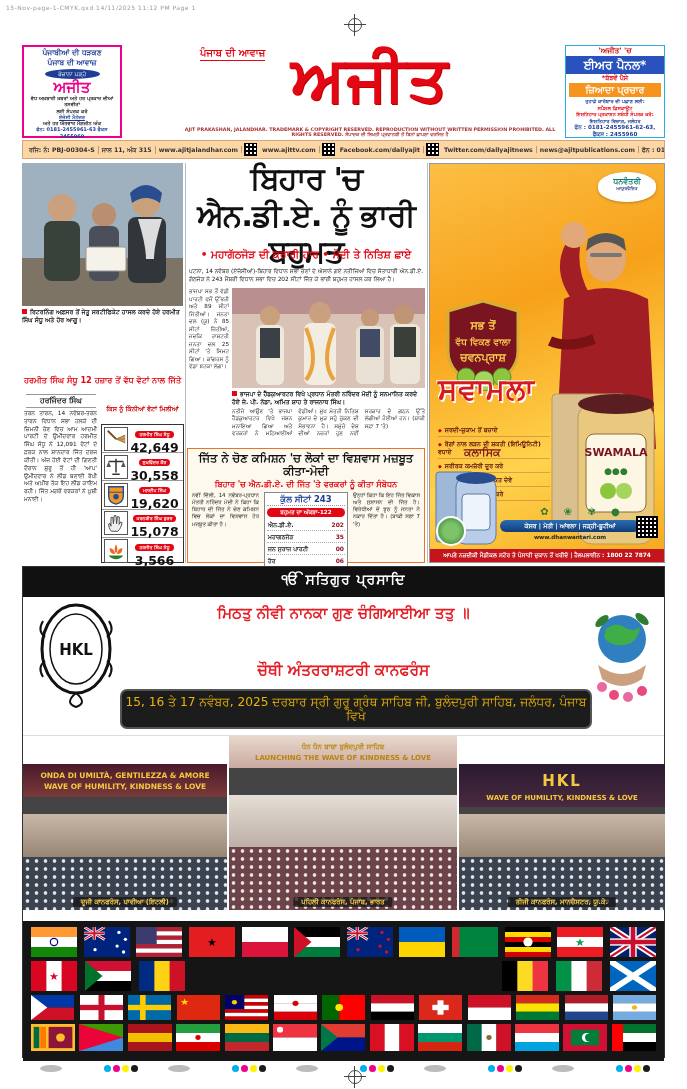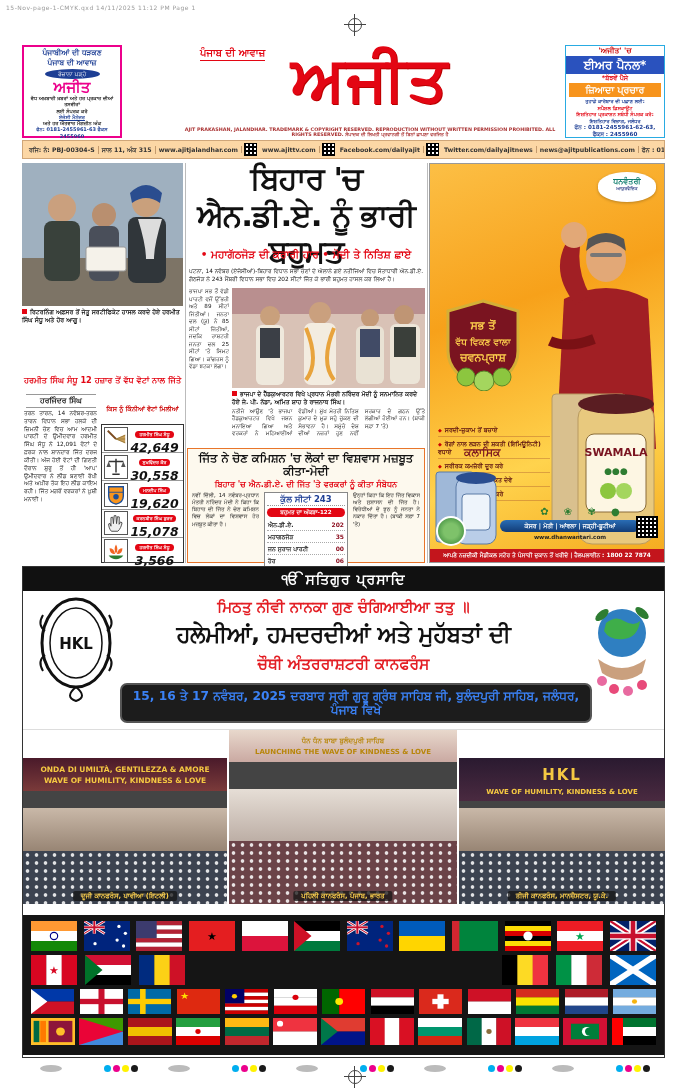--- a/index.html
+++ b/index.html
@@ -71,21 +71,21 @@
              font-size:6.4px;font-weight:800;line-height:1.25;}
   .tt-table{position:absolute;left:101px;top:424px;width:83px;height:139px;border:1.5px solid #333;
             background:#fff;box-sizing:border-box;}
   .res-row{display:flex;align-items:center;height:27.2px;border-bottom:1px solid #999;padding:0 2px;}
   .res-row:last-child{border-bottom:none;}
   .res-sym{width:22px;height:22px;border:1px solid #555;background:#fff;flex:0 0 auto;}
   .res-sym svg{width:100%;height:100%;}
   .res-right{flex:1;text-align:center;}
   .res-pill{display:inline-block;background:#e30613;color:#fff;font-size:4.6px;font-weight:bold;
             border-radius:6px;padding:1px 4px;max-width:50px;white-space:nowrap;overflow:hidden;}
-  .res-votes{font-size:12.5px;font-weight:800;font-style:italic;line-height:1;color:#111;}
+  .res-votes{font-size:12.5px;font-weight:800;line-height:1;color:#111;}
 
   
   .nda-head{position:absolute;left:187px;top:160px;width:238px;margin:0;text-align:center;
             font-size:31px;line-height:1.18;font-weight:800;letter-spacing:-1px;}
   .nda-sub{position:absolute;left:187px;top:248px;width:238px;text-align:center;color:#e30613;
            font-size:10.5px;font-weight:800;}
   .nda-lead{position:absolute;left:189px;top:268px;width:234px;font-size:5.8px;line-height:1.3;text-align:justify;height:18px;overflow:hidden;}
   .nda-side{position:absolute;left:189px;top:288px;width:40px;height:150px;font-size:5.6px;line-height:1.35;text-align:justify;overflow:hidden;}
   .nda-photo{position:absolute;left:232px;top:288px;width:193px;height:100px;overflow:hidden;
              background:linear-gradient(180deg,#caa3a0,#e8d7c8 30%,#b9a08c 100%);}
@@ -137,31 +137,31 @@
          background:repeating-linear-gradient(0deg,#000 0 2px,transparent 2px 4px),
                     repeating-linear-gradient(90deg,#000 0 2px,#fff 2px 4px);}
   .sw-seal{position:absolute;left:6px;top:352px;width:26px;height:26px;border-radius:50%;
            background:radial-gradient(circle,#7ec26a 0 40%,#2e7d32 100%);border:2px solid #fff;}
   .sw-strip{position:absolute;left:0;bottom:0;width:100%;background:#c3151c;color:#fff;
             font-size:5.8px;font-weight:bold;text-align:center;padding:3px 2px;box-sizing:border-box;}
 
   
   .bigad{position:absolute;left:22px;top:566px;width:643px;height:492px;border:1px solid #333;
          box-sizing:border-box;background:#fff;}
-  .conf-bar{height:24px;background:#111;color:#fff;text-align:center;font-size:14px;font-weight:bold;
+  .conf-bar{height:30px;background:#111;color:#fff;text-align:center;font-size:14px;font-weight:bold;
             line-height:25px;letter-spacing:1px;}
   .conf-body{position:relative;height:138px;border-bottom:1px solid #ddd;}
   .conf-gurbani{position:absolute;left:120px;right:120px;top:7px;text-align:center;color:#e31e24;
                 font-size:15px;font-weight:800;}
   .conf-title{position:absolute;left:110px;right:110px;top:30px;text-align:center;color:#111;
               font-size:23px;font-weight:800;letter-spacing:-.5px;}
   .conf-sub{position:absolute;left:120px;right:120px;top:64px;text-align:center;color:#e31e24;
             font-size:15.5px;font-weight:800;}
-  .conf-sched{position:absolute;left:72px;right:72px;top:92px;background:#1c1c1c;color:#3b82f6;
-              border-radius:7px;border:2px solid #555;text-align:center;font-size:12.2px;font-weight:700;
+  .conf-sched{position:absolute;left:72px;right:72px;top:92px;background:#1c1c1c;color:#eab308;
+              border-radius:7px;border:2px solid #555;text-align:center;font-size:12.2px;font-weight:400;
               padding:4px 0;margin-left:25px;}
   .conf-crest{position:absolute;left:12px;top:4px;width:82px;height:108px;}
   .conf-globe{position:absolute;right:8px;top:2px;width:68px;height:112px;}
 
   
   .photos{position:relative;height:185px;background:#fff;}
   .ph{position:absolute;overflow:hidden;background:#444;}
   .ph1{left:0;top:28px;width:204px;height:146px;}
   .ph2{left:206px;top:0;width:228px;height:174px;}
   .ph3{left:436px;top:28px;width:206px;height:146px;}
@@ -391,20 +391,21 @@
       <svg viewBox="0 0 78 92">
         <path d="M39 2 L74 12 V52 Q74 76 39 90 Q4 76 4 52 V12 Z" fill="#7a1420" stroke="#d4af37" stroke-width="3"></path>
         <text x="39" y="30" text-anchor="middle" font-size="11" fill="#ffd24d" font-weight="bold">ਸਭ ਤੋਂ</text>
         <text x="39" y="46" text-anchor="middle" font-size="9" fill="#ffd24d" font-weight="bold">ਵੱਧ ਵਿਕਣ ਵਾਲਾ</text>
         <text x="39" y="62" text-anchor="middle" font-size="11" fill="#ffd24d" font-weight="bold">ਚਵਨਪ੍ਰਾਸ਼</text>
         <circle cx="22" cy="78" r="9" fill="#8cc63f" stroke="#5a8a2a"></circle>
         <circle cx="40" cy="82" r="10" fill="#a4d65e" stroke="#5a8a2a"></circle>
         <circle cx="58" cy="78" r="9" fill="#8cc63f" stroke="#5a8a2a"></circle>
       </svg>
     </div>
+    <div class="sw-brand">ਸਵਾਮਲਾ</div>
     <div class="sw-variant">ਕਲਾਸਿਕ</div>
     <ul class="sw-bullets" id="ad-bullets">
         <li>ਸਰਦੀ-ਜ਼ੁਕਾਮ ਤੋਂ ਬਚਾਏ</li>
         <li>ਰੋਗਾਂ ਨਾਲ ਲੜਨ ਦੀ ਸ਼ਕਤੀ (ਇਮਿਊਨਿਟੀ) ਵਧਾਏ</li>
         <li>ਸਰੀਰਕ ਕਮਜ਼ੋਰੀ ਦੂਰ ਕਰੇ</li>
         <li>ਸਰੀਰ ਨੂੰ ਅੰਦਰੂਨੀ ਤਾਕਤ ਦੇਵੇ</li>
         <li>ਪਾਚਣ ਸ਼ਕਤੀ ਮਜ਼ਬੂਤ ਕਰੇ</li>
       </ul>
     <div class="sw-bigjar">
       <svg viewBox="0 0 112 175">
@@ -452,21 +453,20 @@
           <ellipse cx="14" cy="22" rx="8" ry="4" fill="#2e7d32" transform="rotate(-40 14 22)"></ellipse>
           <ellipse cx="54" cy="20" rx="8" ry="4" fill="#2e7d32" transform="rotate(40 54 20)"></ellipse>
           <path d="M10 66 q24 18 48 0 l-4 14 q-20 14 -40 0 z" fill="#caa07e"></path>
           <circle cx="14" cy="88" r="5" fill="#e86aa0"></circle>
             <circle cx="26" cy="96" r="5" fill="#e84a7a"></circle>
           <circle cx="40" cy="98" r="5" fill="#e86aa0"></circle>
             <circle cx="54" cy="92" r="5" fill="#e84a7a"></circle>
         </svg>
       </div>
       <div class="conf-gurbani">ਮਿਠਤੁ ਨੀਵੀ ਨਾਨਕਾ ਗੁਣ ਚੰਗਿਆਈਆ ਤਤੁ ॥</div>
-      <div class="conf-title">ਹਲੇਮੀਆਂ, ਹਮਦਰਦੀਆਂ ਅਤੇ ਮੁਹੱਬਤਾਂ ਦੀ</div>
       <div class="conf-sub">ਚੌਥੀ ਅੰਤਰਰਾਸ਼ਟਰੀ ਕਾਨਫਰੰਸ</div>
       <div class="conf-sched">15, 16 ਤੇ 17 ਨਵੰਬਰ, 2025 ਦਰਬਾਰ ਸ੍ਰੀ ਗੁਰੂ ਗ੍ਰੰਥ ਸਾਹਿਬ ਜੀ, ਬੁਲੰਦਪੁਰੀ ਸਾਹਿਬ, ਜਲੰਧਰ, ਪੰਜਾਬ ਵਿਖੇ</div>
     </div>
 
     <div class="photos">
       <div class="ph ph1">
         <div class="ph-ban">
           <span>ONDA DI UMILTÀ, GENTILEZZA &amp; AMORE</span><br><span>WAVE OF HUMILITY, KINDNESS &amp; LOVE</span>
         </div>
         <div class="ph-stage"></div>

